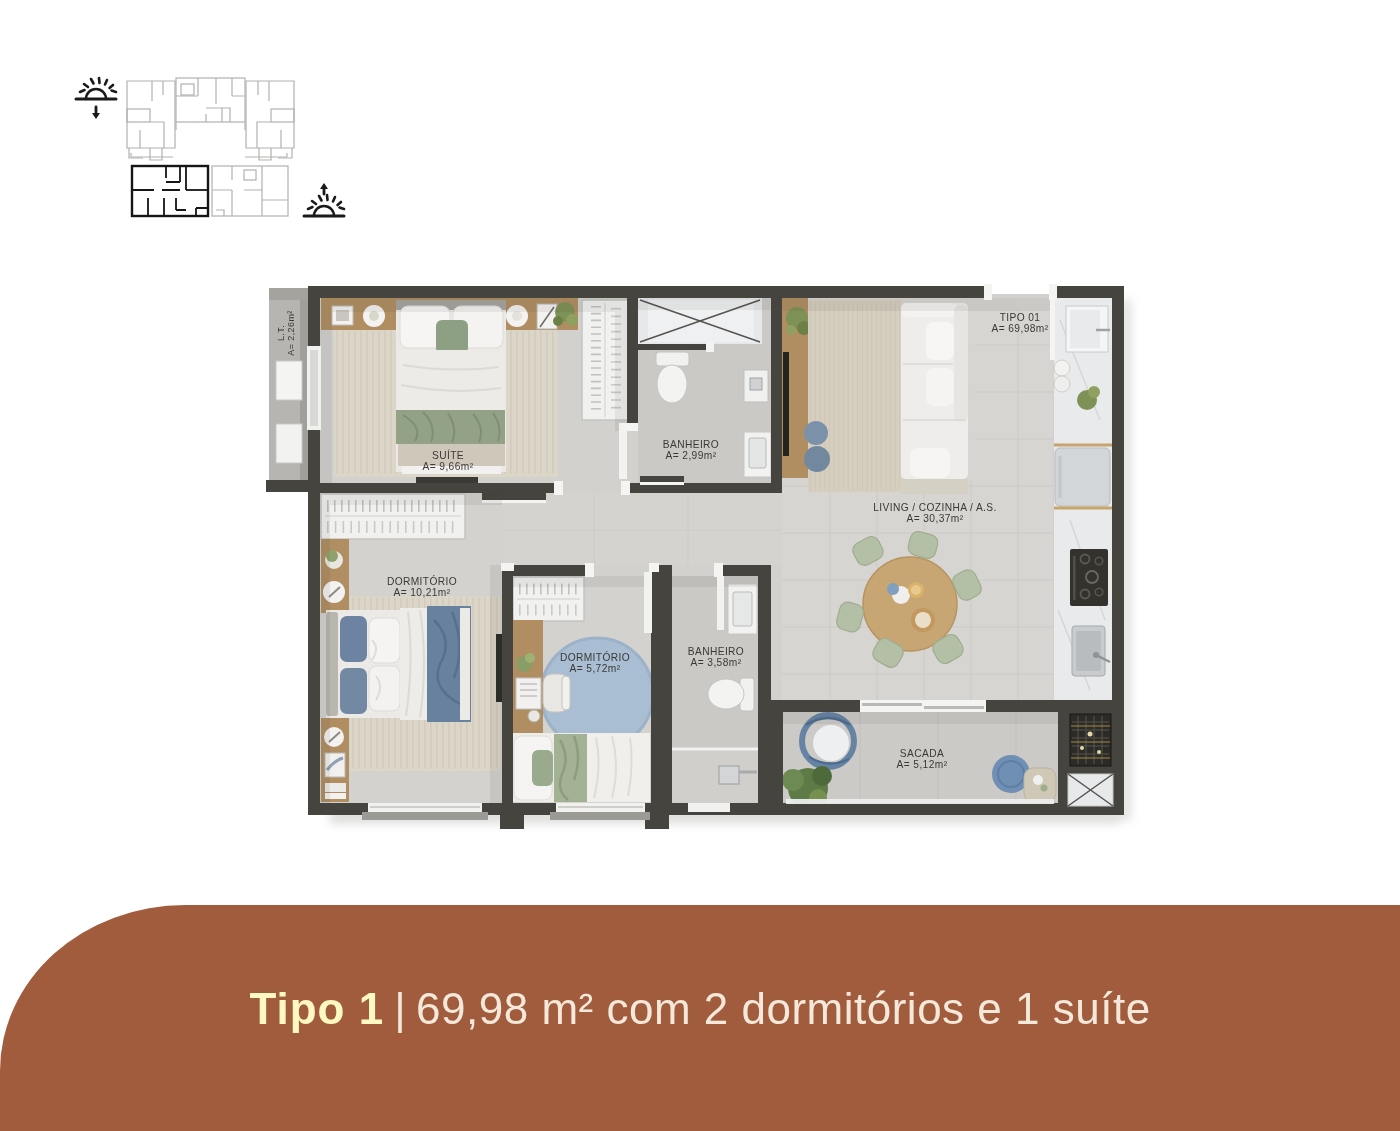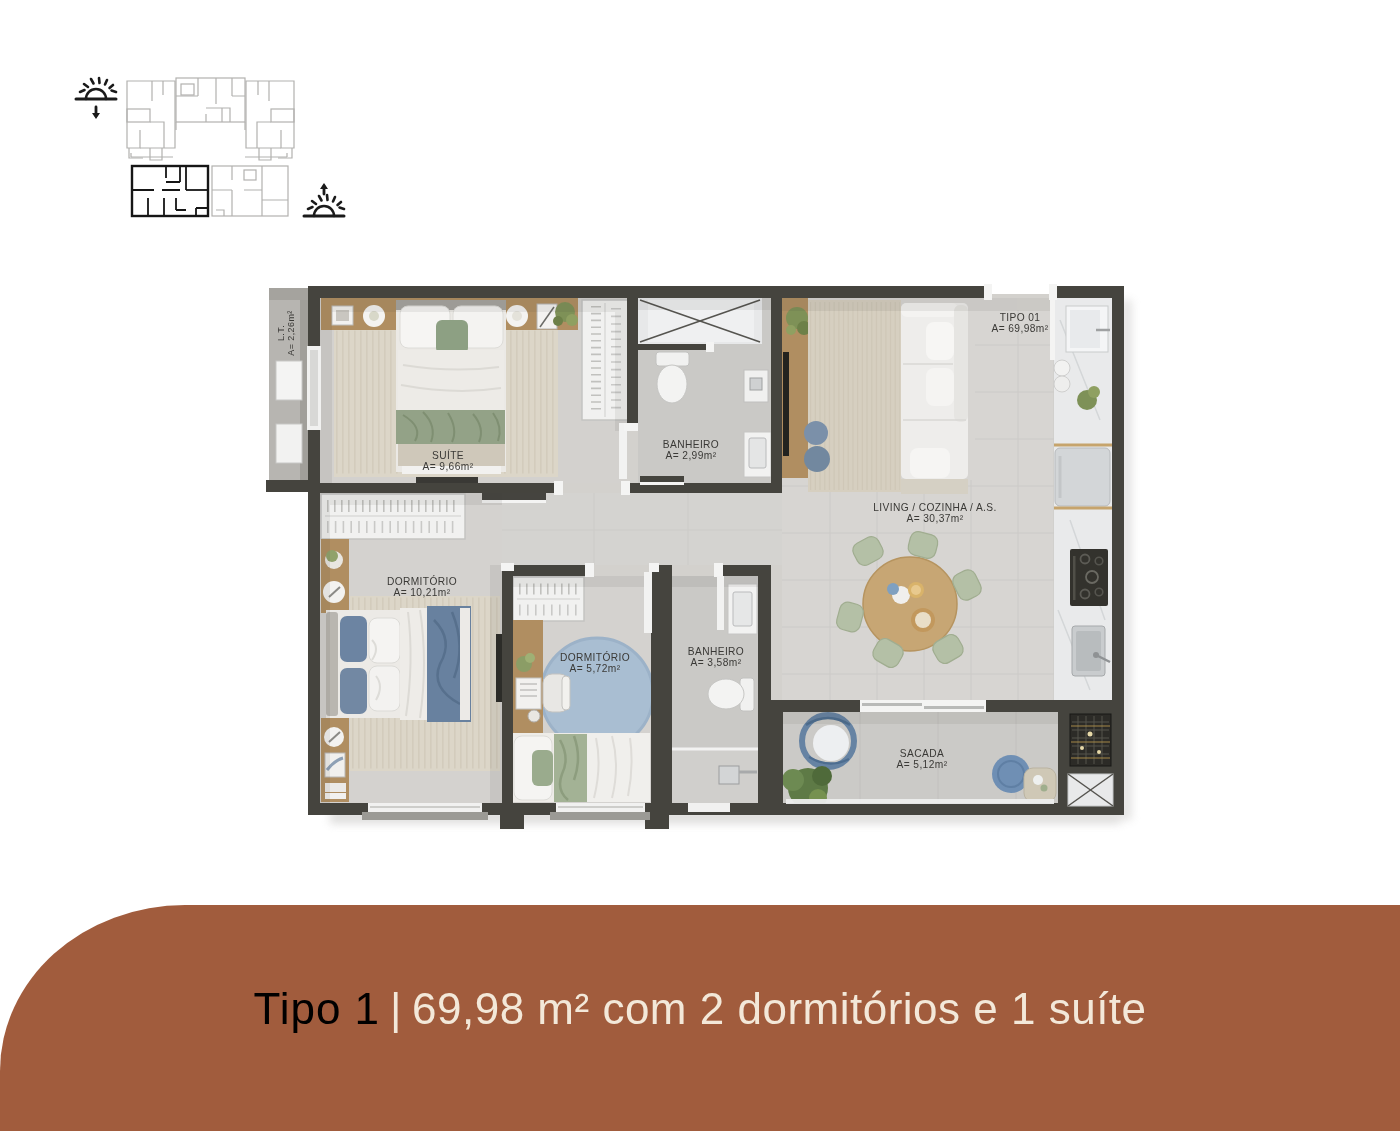--- a/index.html
+++ b/index.html
@@ -1,21 +1,21 @@
 <!DOCTYPE html>
 <html><head>
 <meta charset="utf-8">
 <style>
 html,body{margin:0;padding:0;background:#ffffff;}
 body{width:1400px;height:1131px;font-family:"Liberation Sans",sans-serif;overflow:hidden;}
 .page{position:relative;width:1400px;height:1131px;background:#ffffff;}
 svg{position:absolute;top:0;left:0;}
 .band{position:absolute;left:0;top:905px;width:1400px;height:226px;background:#a15c3d;border-top-left-radius:185px 166px;}
 .bandtext{position:absolute;left:0;top:79px;width:100%;text-align:center;font-size:44px;color:#f3e8d9;letter-spacing:0.5px;}
-.bandtext b{color:#000000;font-weight:normal;letter-spacing:1px;text-align:right;}
+.bandtext b{color:#fef9c3;font-weight:bold;letter-spacing:1px;text-align:right;}
 .bandtext .sep{font-weight:300;color:#f3e8d9;padding:0 10px;}
 </style>
 </head>
 <body>
 <div class="page">
 <svg width="1400" height="1131" viewBox="0 0 1400 1131">
 <defs>
 <filter id="soft" x="-50%" y="-50%" width="200%" height="200%">
           <feGaussianBlur stdDeviation="4"></feGaussianBlur>
         </filter>

